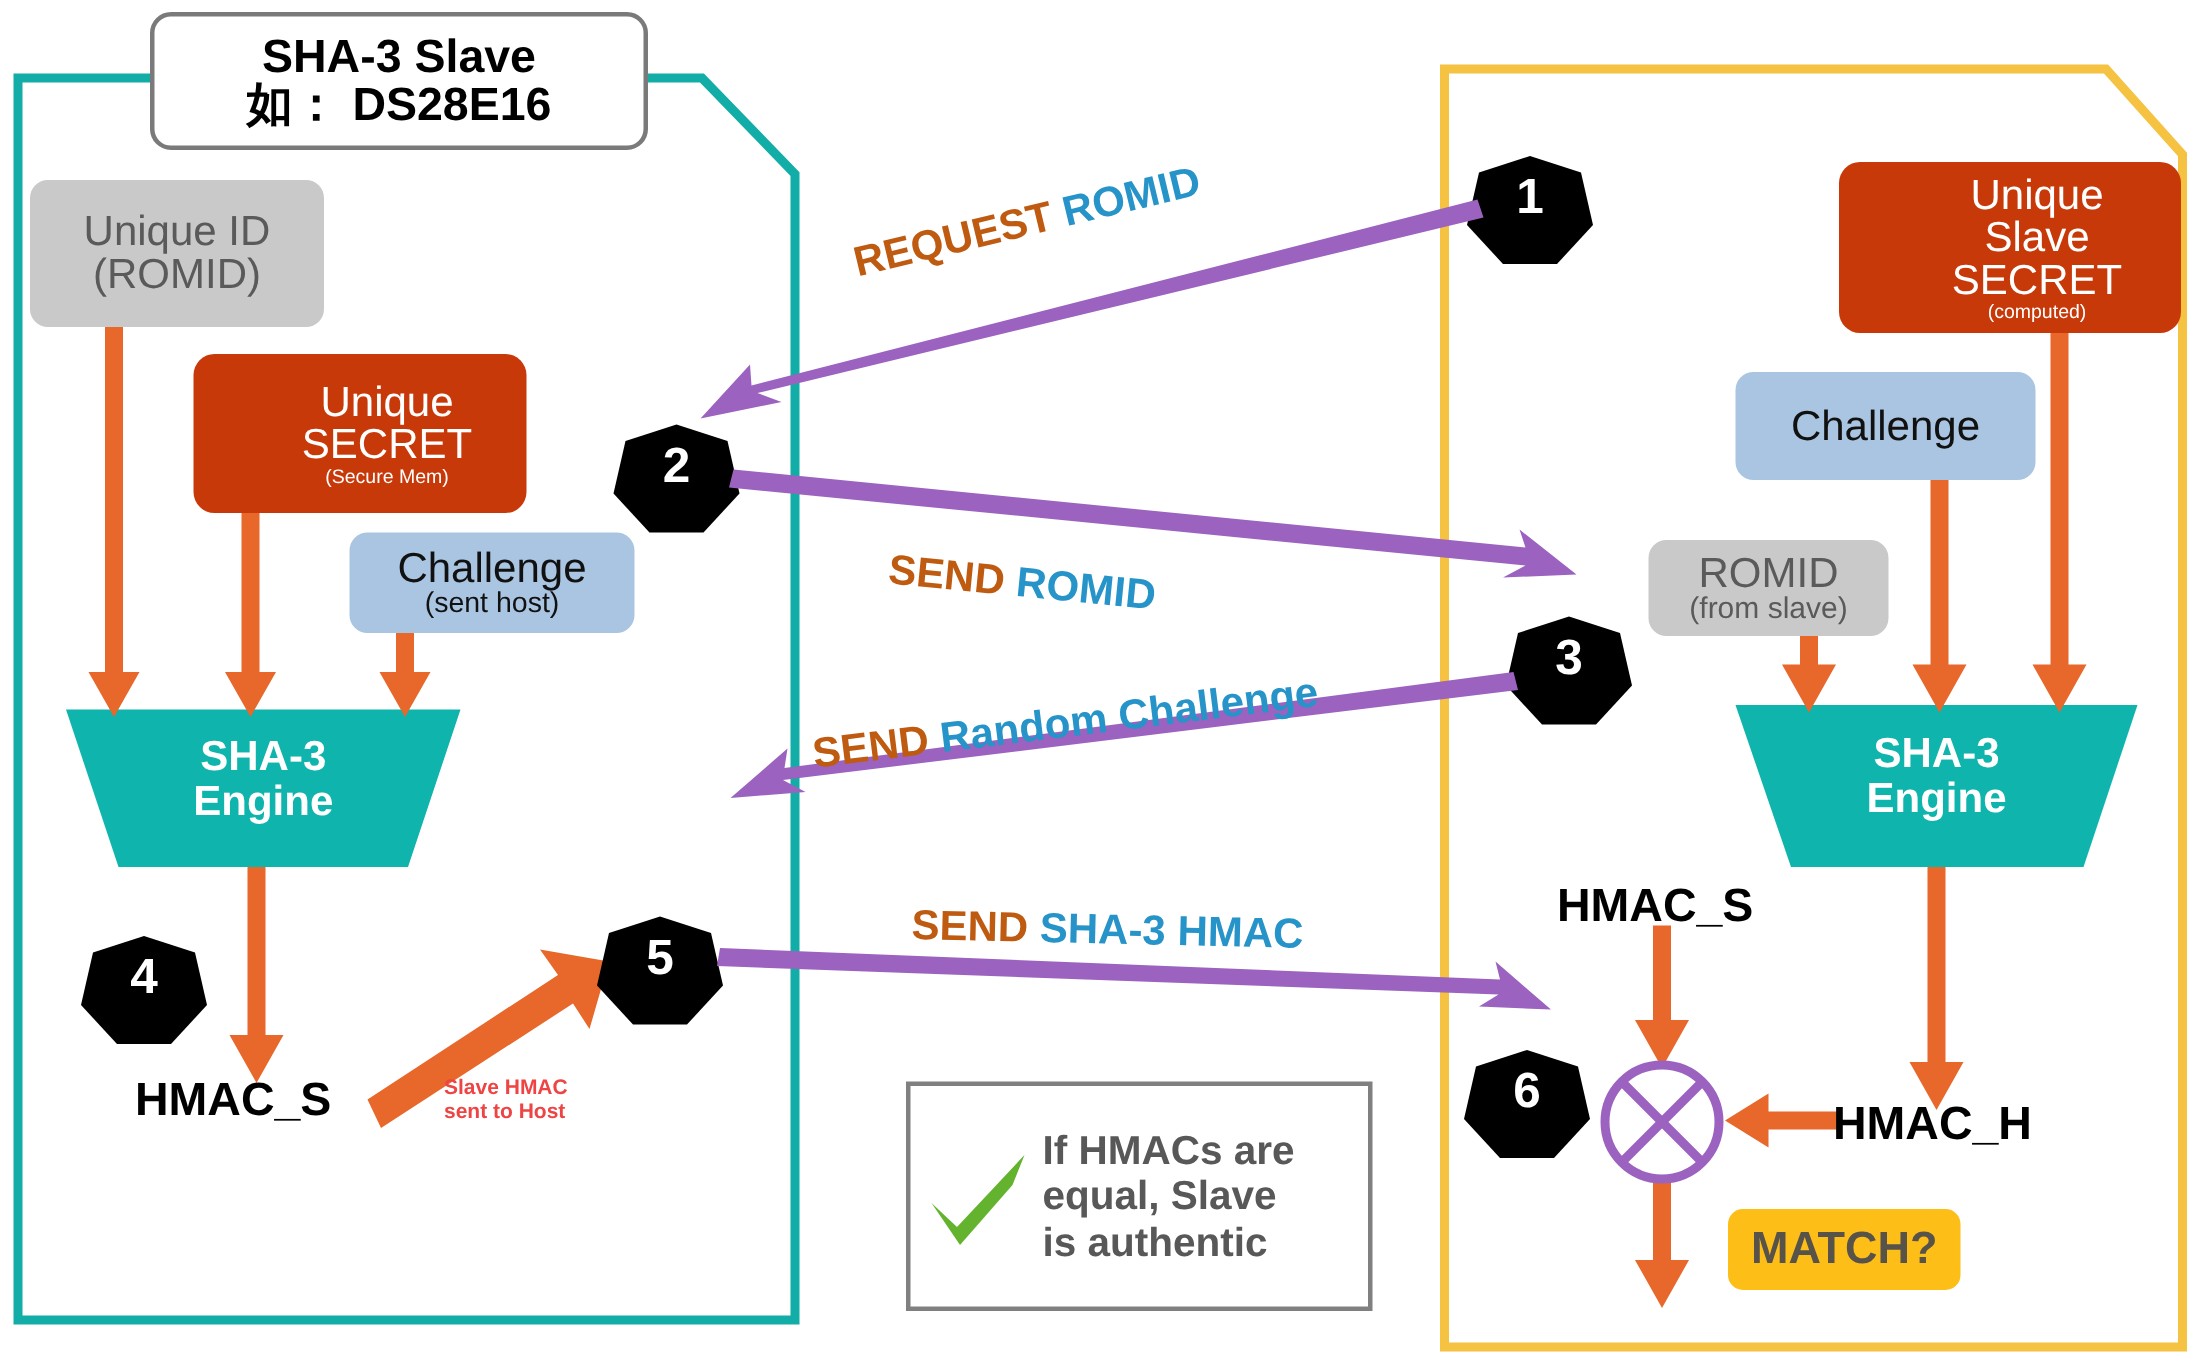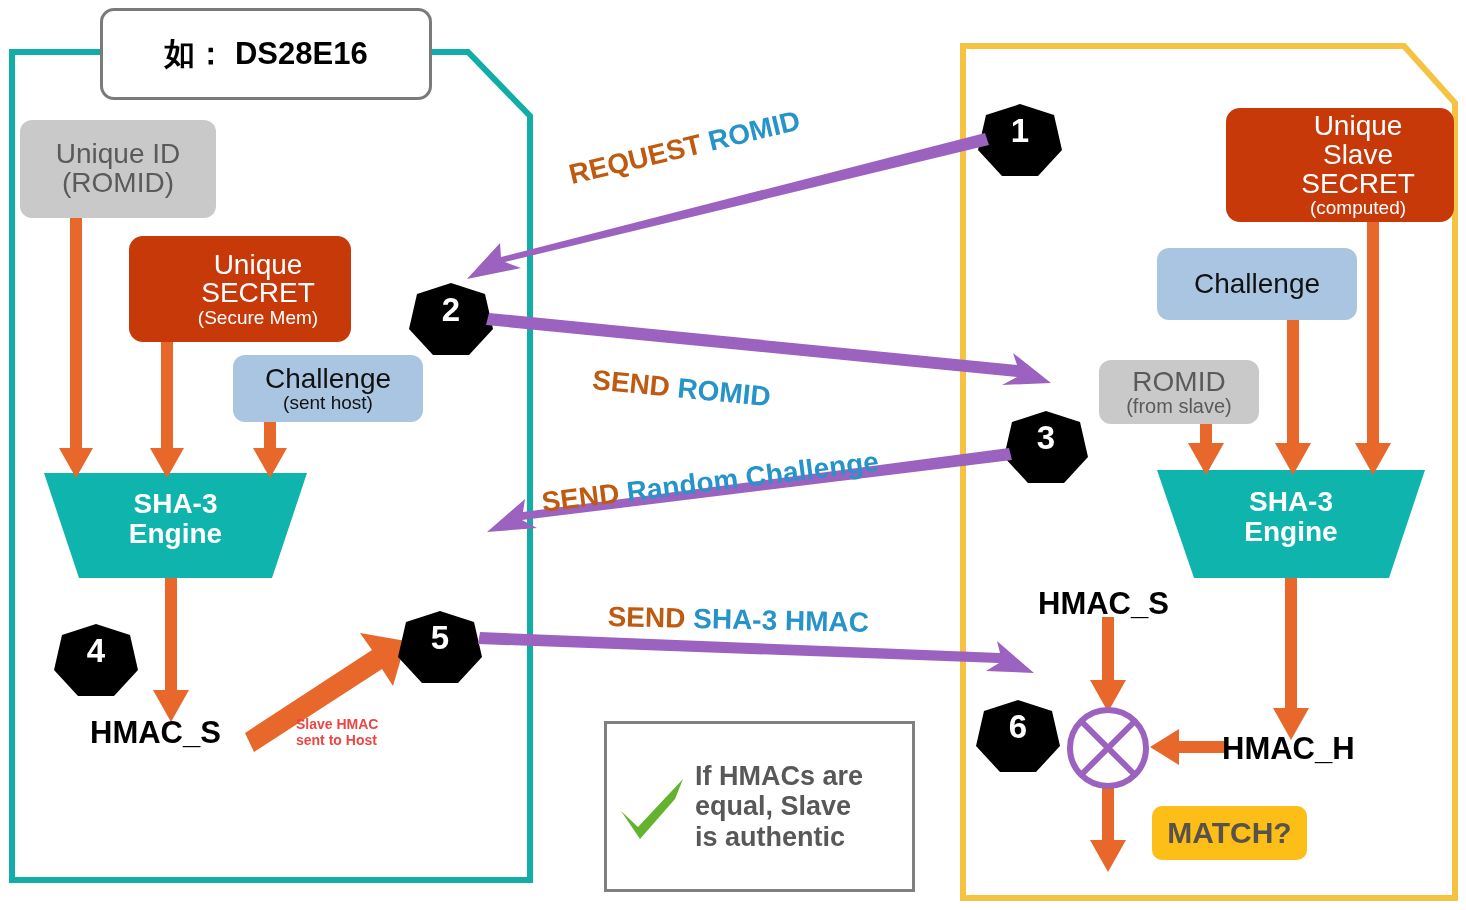--- a/index.html
+++ b/index.html
@@ -21,21 +21,21 @@
   .title-box .l2{font-size:31px;}
 
   
   .gray-box{background:#c9c9c9;border-radius:12px;color:#5a5a5a;}
   .gray-box .big{font-size:28px;}
   .gray-box .sub{font-size:20px;}
 
   
   .red-box{background:#c8390a;border-radius:14px;color:#ffffff;padding-left:36px;}
   .red-box .big{font-size:28px;}
-  .red-box .sub{font-size:19px;}
+  .red-box .sub{font-size:13px;}
 
   
   .blue-box{background:#a9c5e1;border-radius:12px;color:#111111;}
   .blue-box .big{font-size:28px;}
   .blue-box .sub{font-size:19px;}
 
   
   .engine-label{position:absolute;color:#ffffff;font-size:28px;font-weight:bold;
                 text-align:center;line-height:1.08;z-index:3;}
 
@@ -133,20 +133,21 @@
 
       <path d="M 489,313 L 486,325 L 1017,377 L 1002,385 L 1051,383 L 1013,353 L 1017,365 Z"></path>
 
       <path d="M 1009,448 L 1012,460 L 522,520 L 537,528 L 487,532 L 525,499 L 523,512 Z"></path>
 
       <path d="M 480,632 L 478,644 L 999,663 L 986,671 L 1034,673 L 997,641 L 1000,653 Z"></path>
     </g>
   </svg>
 
   <div class="node title-box z5" style="left:100px;top:8px;width:332px;height:92px;">
+    <div class="l1">SHA-3 Slave</div>
     <div class="l2">如： DS28E16</div>
   </div>
 
 
   <div class="node gray-box z2" style="left:20px;top:120px;width:196px;height:98px;">
     <div class="big">Unique ID</div>
     <div class="big">(ROMID)</div>
   </div>
 
   <div class="node red-box z2" style="left:129px;top:236px;width:222px;height:106px;">
@@ -219,21 +220,21 @@
   <div class="arrow-label" style="left:540px;top:487px;transform:rotate(-7deg);transform-origin:left top;">
     <span class="verb">SEND </span>
     <span class="obj">Random Challenge</span>
   </div>
 
   <div class="arrow-label" style="left:608px;top:601px;transform:rotate(1.3deg);transform-origin:left top;">
     <span class="verb">SEND </span>
     <span class="obj">SHA-3 HMAC</span>
   </div>
 
-  <div class="legend-box" style="left:604px;top:721px;width:311px;height:171px;">
+  <div class="legend-box" style="left:604px;top:721px;width:311px;height:153px;">
     <svg width="84" height="84" viewBox="0 0 84 84" style="flex:0 0 84px;margin-left:4px;">
       <path d="M 10,46 L 27,62 L 72,14 L 64,34 L 29,74 Z" fill="#63b32e"></path>
     </svg>
     <div class="legend-text">
       <div>If HMACs are</div>
       <div>equal, Slave</div>
       <div>is authentic</div>
     </div>
   </div>
 

